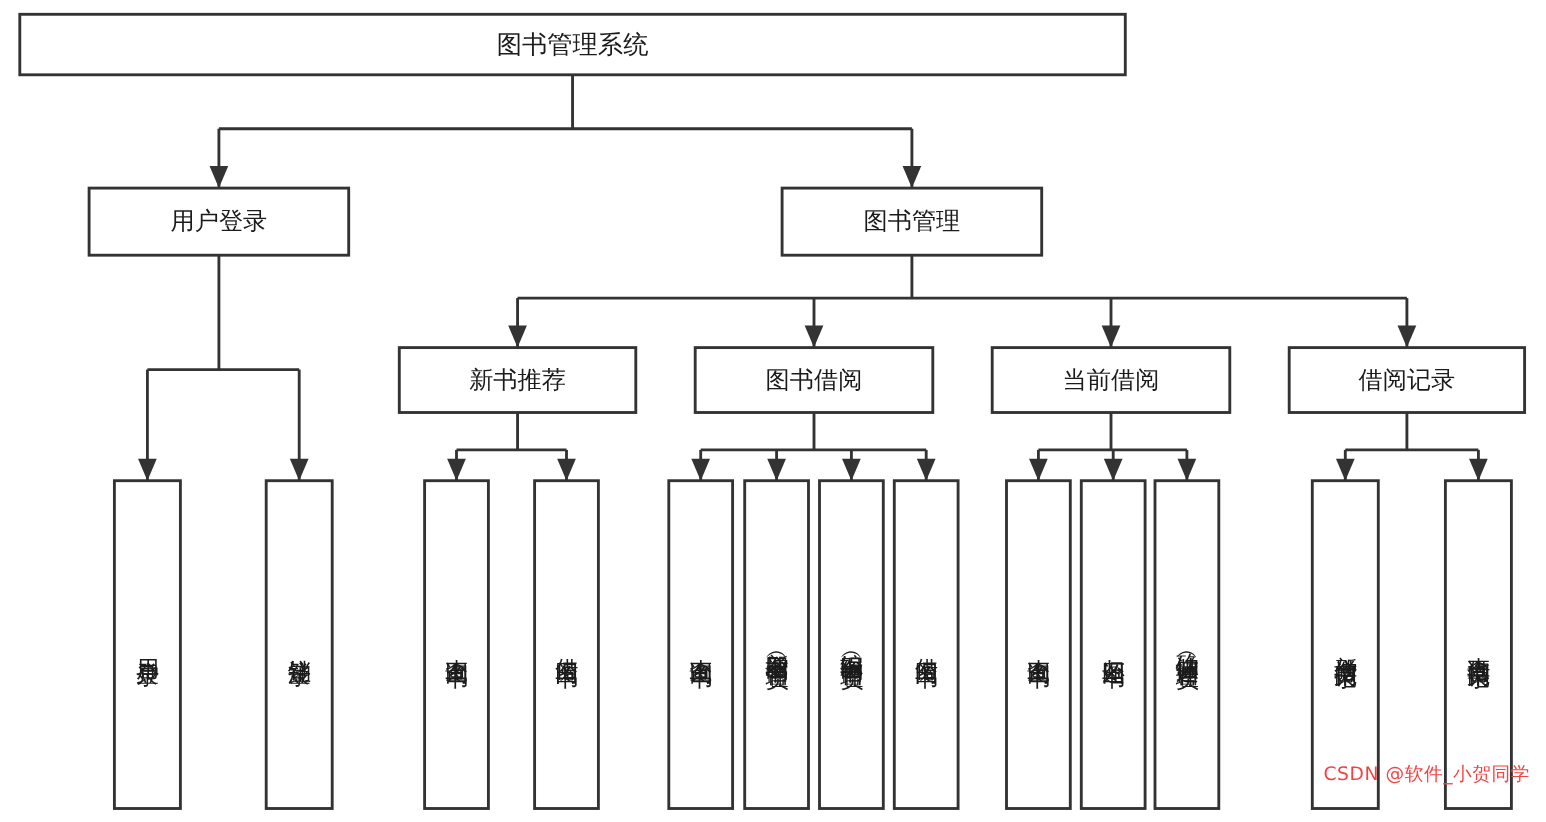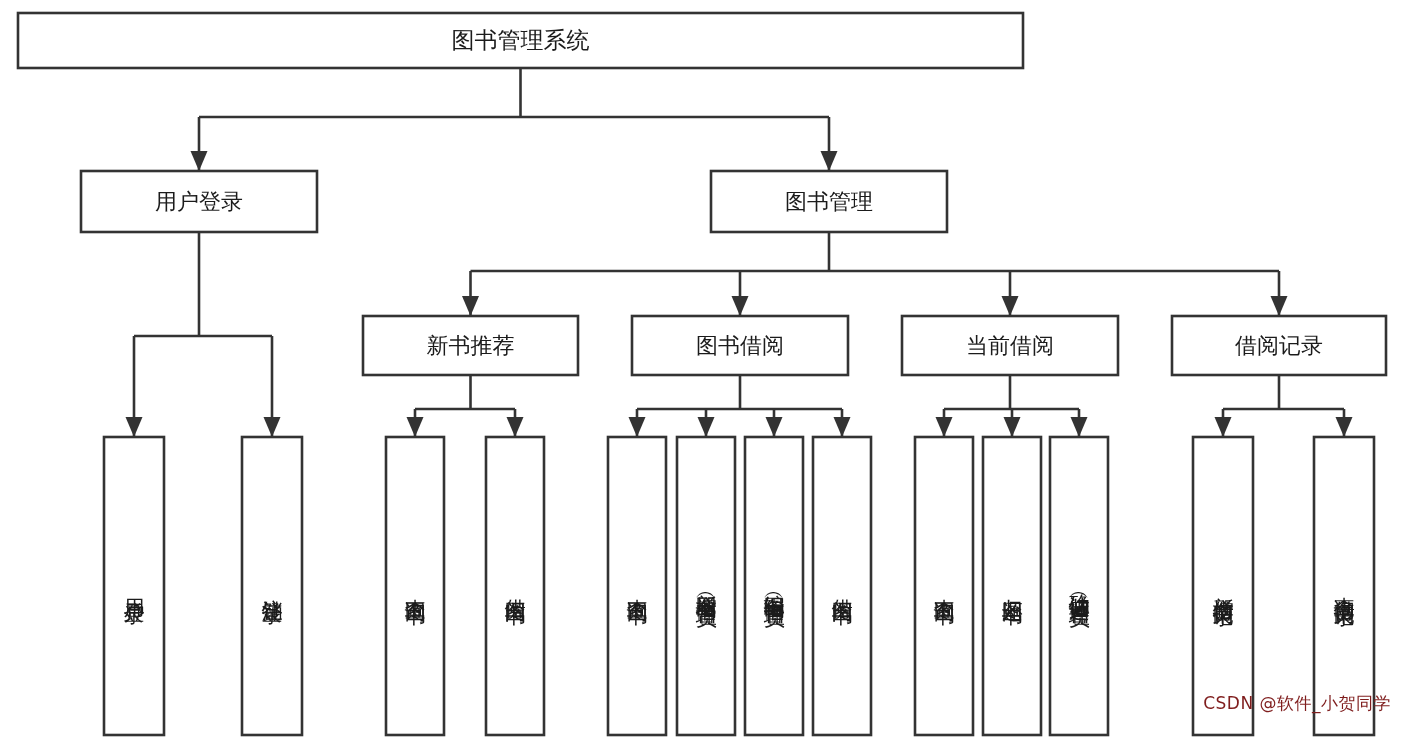--- a/index.html
+++ b/index.html
@@ -68,21 +68,21 @@
     color: #1b1b1b;
     white-space: nowrap;
     pointer-events: none;
   }
   .watermark {
     position: absolute;
     right: 14px;
     bottom: 6px;
     font-family: "DejaVu Sans", "Liberation Sans", sans-serif;
     font-size: 17px;
-    color: #7f1d1d;
+    color: #ef4444;
     letter-spacing: 0.5px;
     white-space: nowrap;
   }
 </style>
 </head>
 <body>
 
 <div id="diagram-root">
 
   <svg class="diagram-canvas" viewBox="0 0 1405 747">

